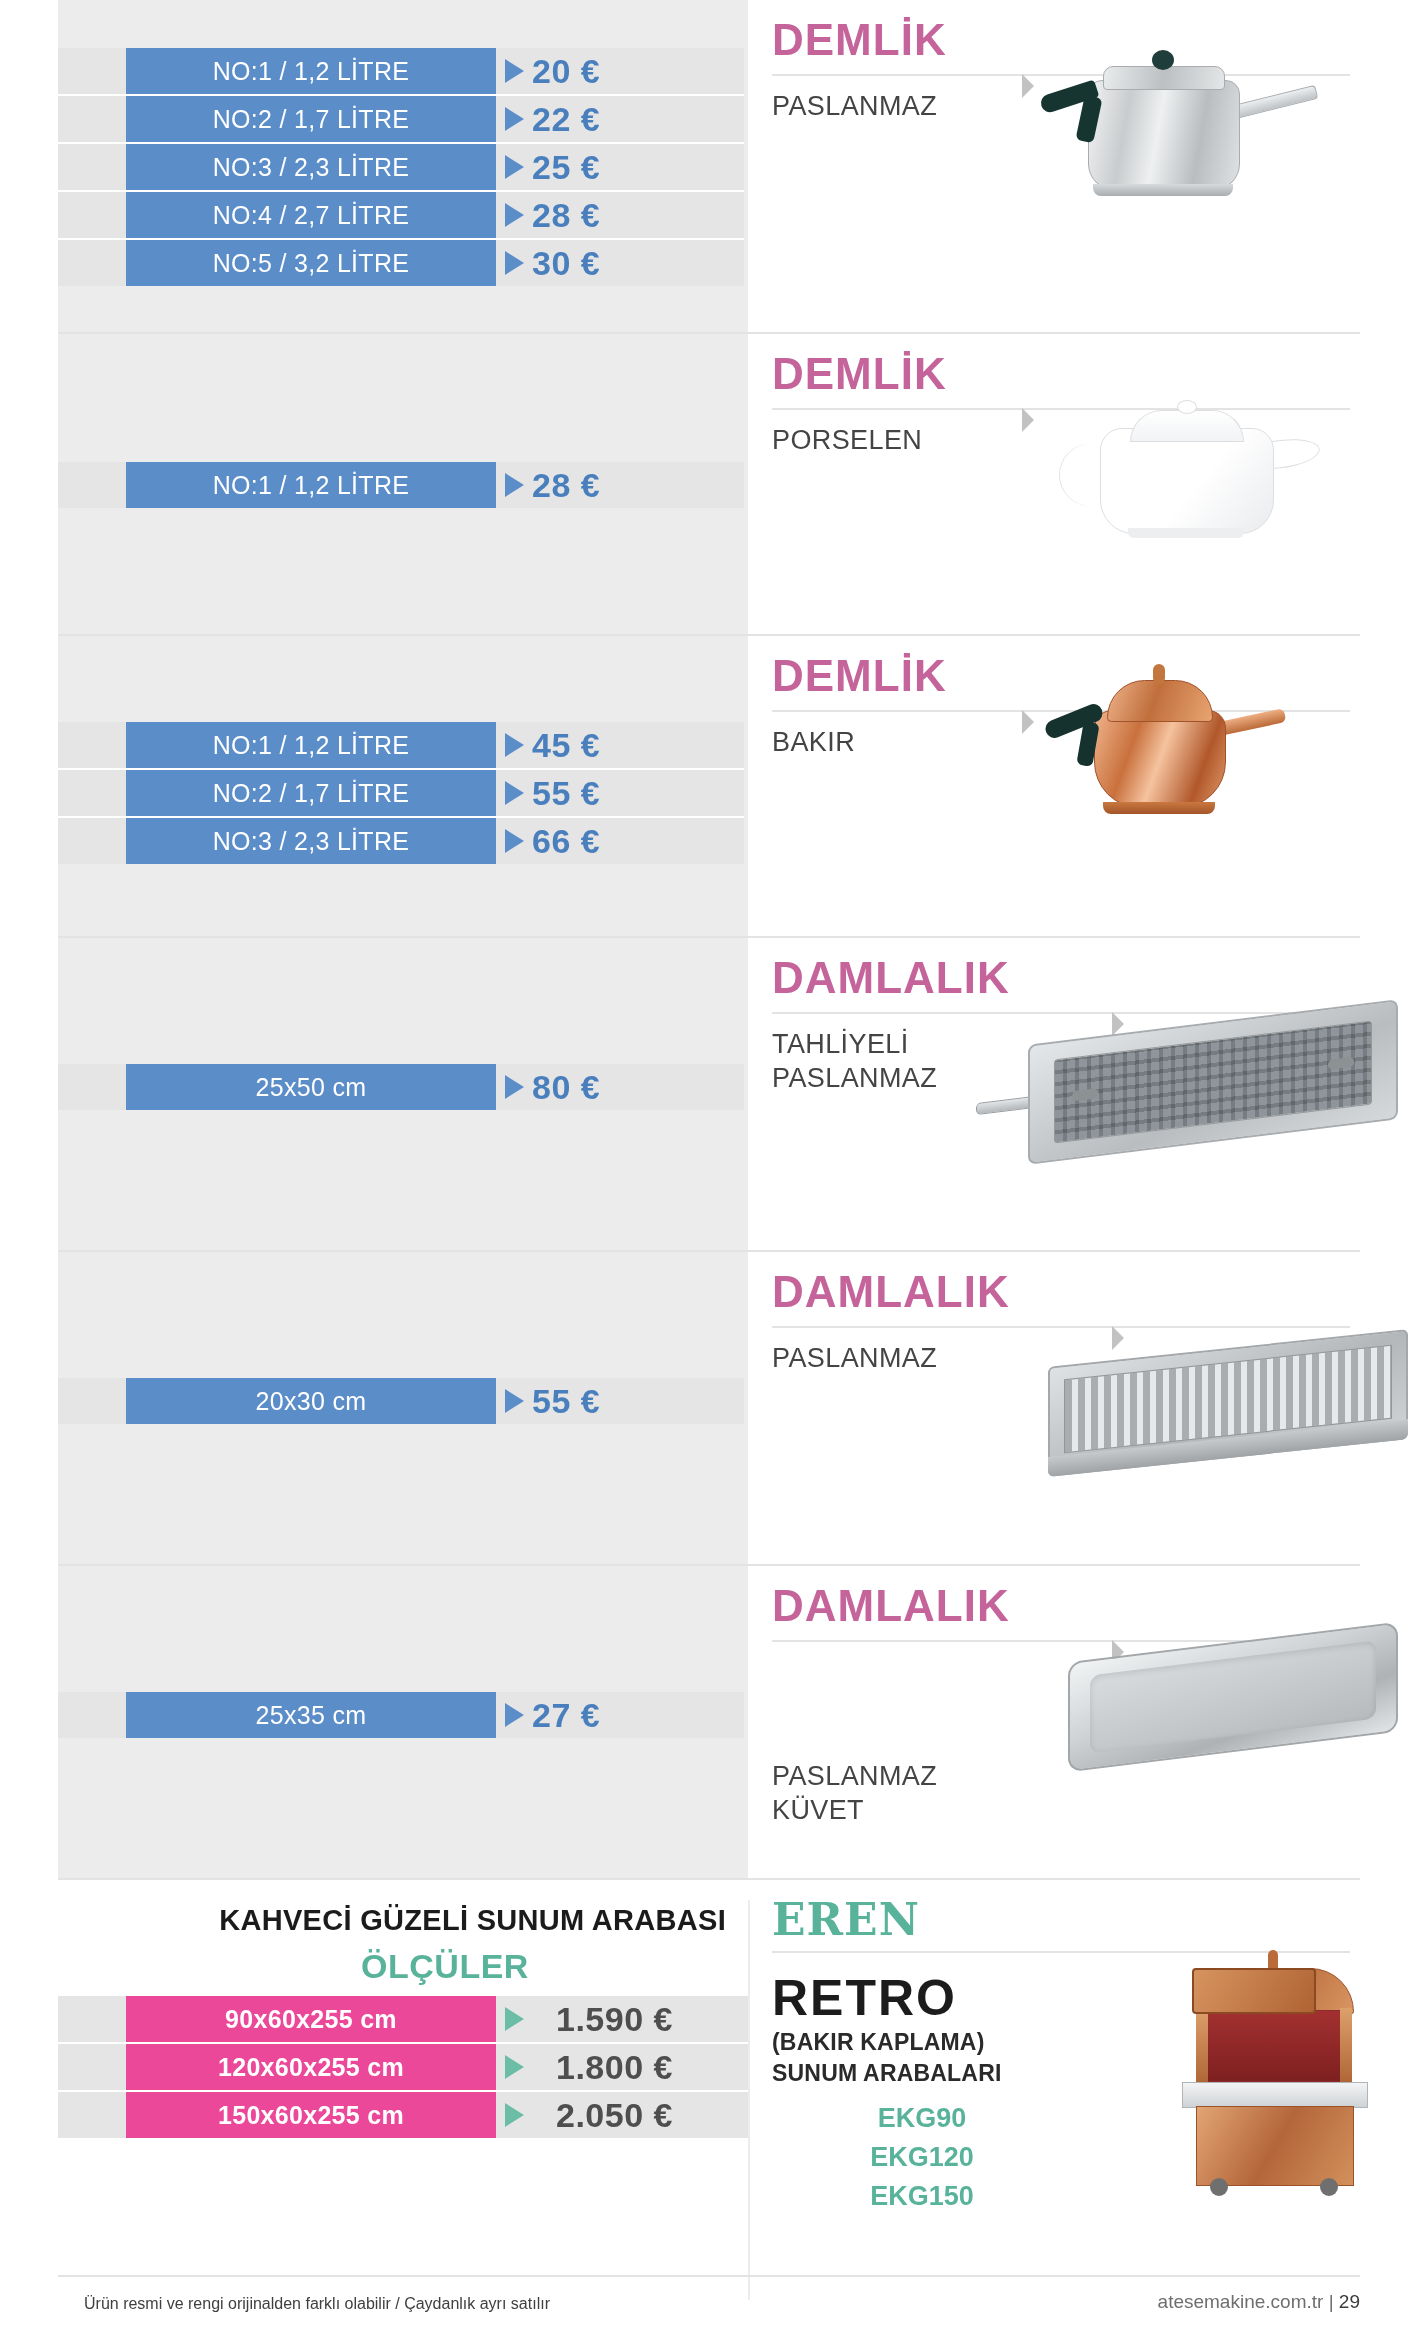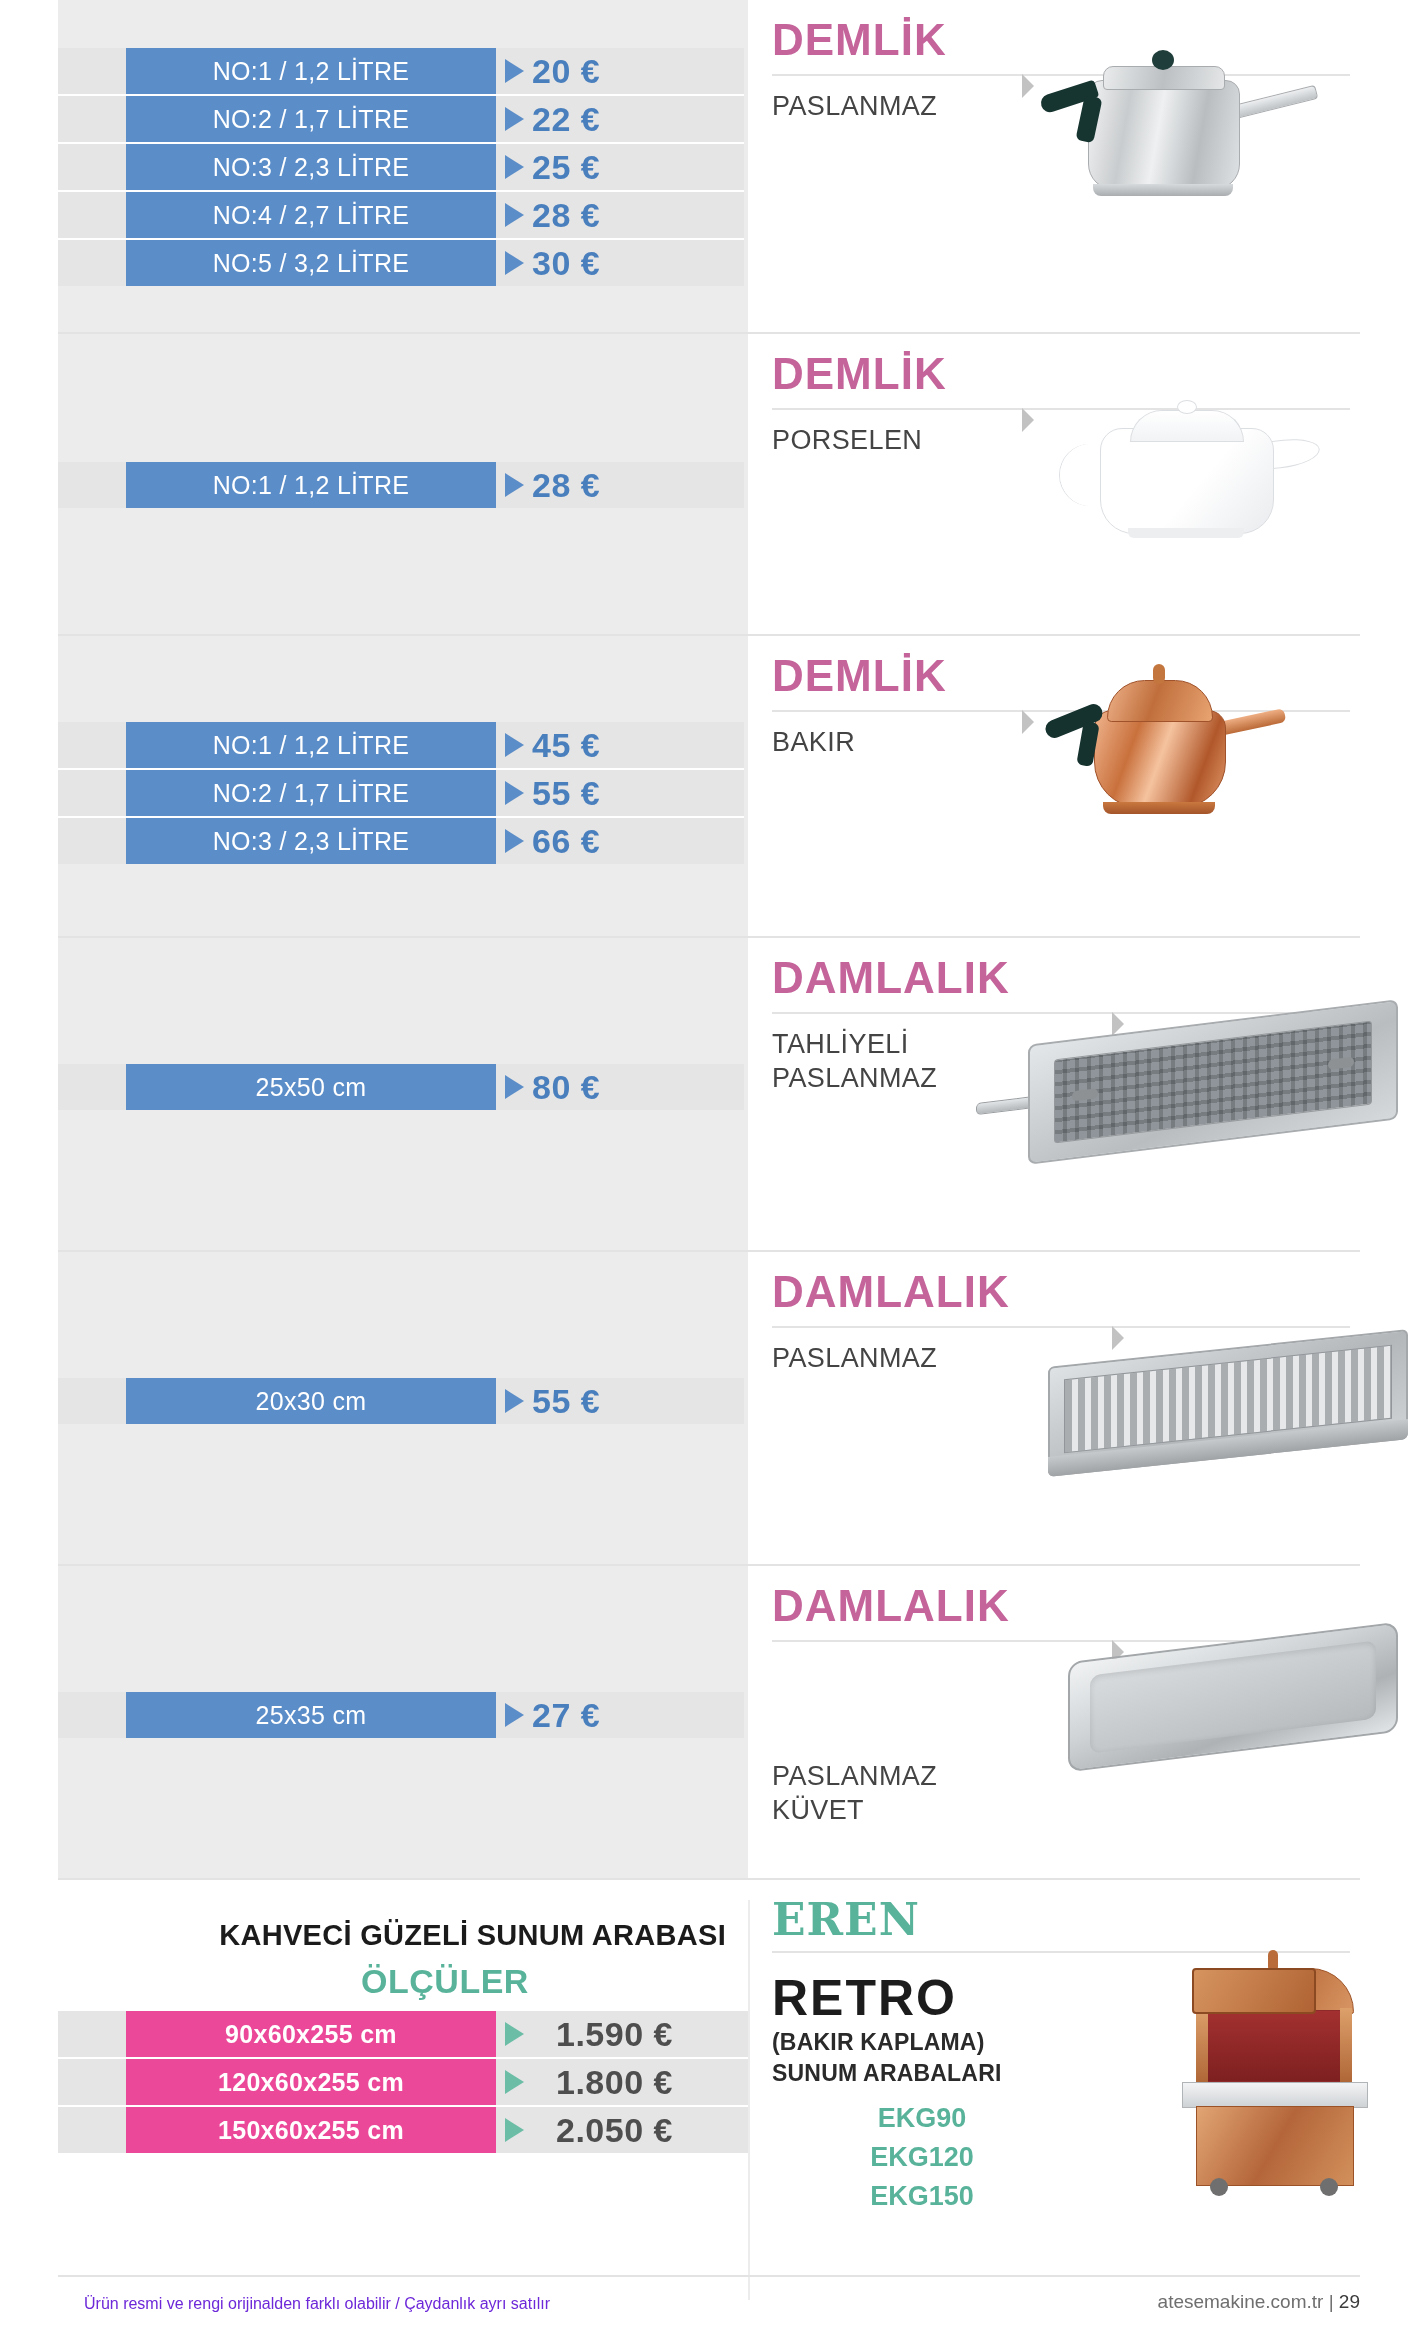--- a/index.html
+++ b/index.html
@@ -509,21 +509,21 @@
     position: absolute;
     left: 0; right: 0; bottom: 26px;
     padding: 0 58px;
     box-sizing: border-box;
     display: flex;
     align-items: flex-end;
     justify-content: space-between;
   }
   .footer-note {
     font-size: 16px;
-    color: #6d28d9;
+    color: #404040;
     margin-left: 26px;
   }
   .footer-right {
     font-size: 19px;
     color: #6f6f6f;
   }
   .footer-right .pg { color: #3b3b3b; }
   .footer-rule {
     position: absolute;
     left: 58px; right: 58px; bottom: 62px;
@@ -756,21 +756,21 @@
         <div class="kuvet">
           <span class="pan"></span>
           <span class="inner"></span>
         </div>
       </div>
     </div>
   </div>
 
   <div class="bottom" style="height:340px;">
     <div style="width:690px; flex:0 0 690px; position:relative;">
-      <div class="cart-title" style="margin-top:39px;">KAHVECİ GÜZELİ SUNUM ARABASI</div>
+      <div class="cart-title" style="margin-top:24px;">KAHVECİ GÜZELİ SUNUM ARABASI</div>
       <div class="olculer">ÖLÇÜLER</div>
       <div class="rows" style="position:relative; margin-top:10px;">
         <div class="row green">
           <div class="size">90x60x255 cm</div>
           <div class="arrow">
               <i></i>
             </div>
           <div class="price">1.590 €</div>
         </div>
         <div class="row green">

